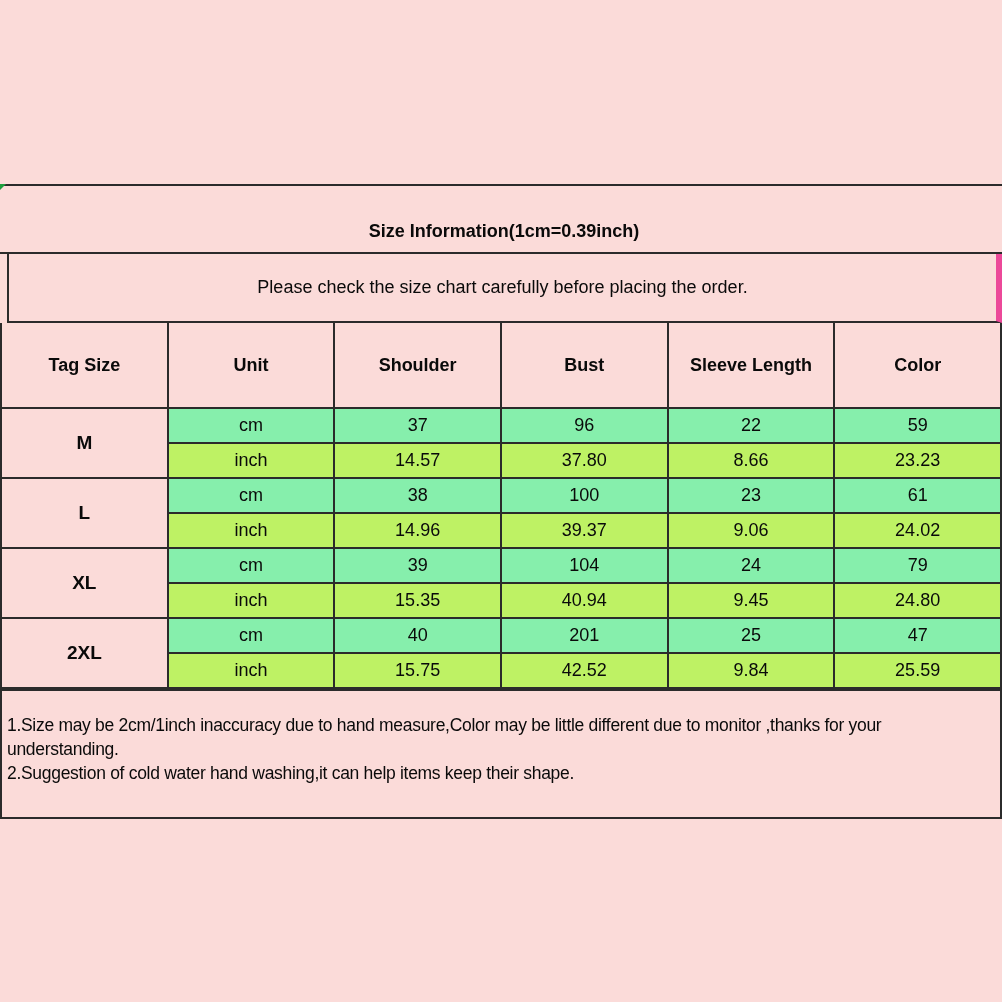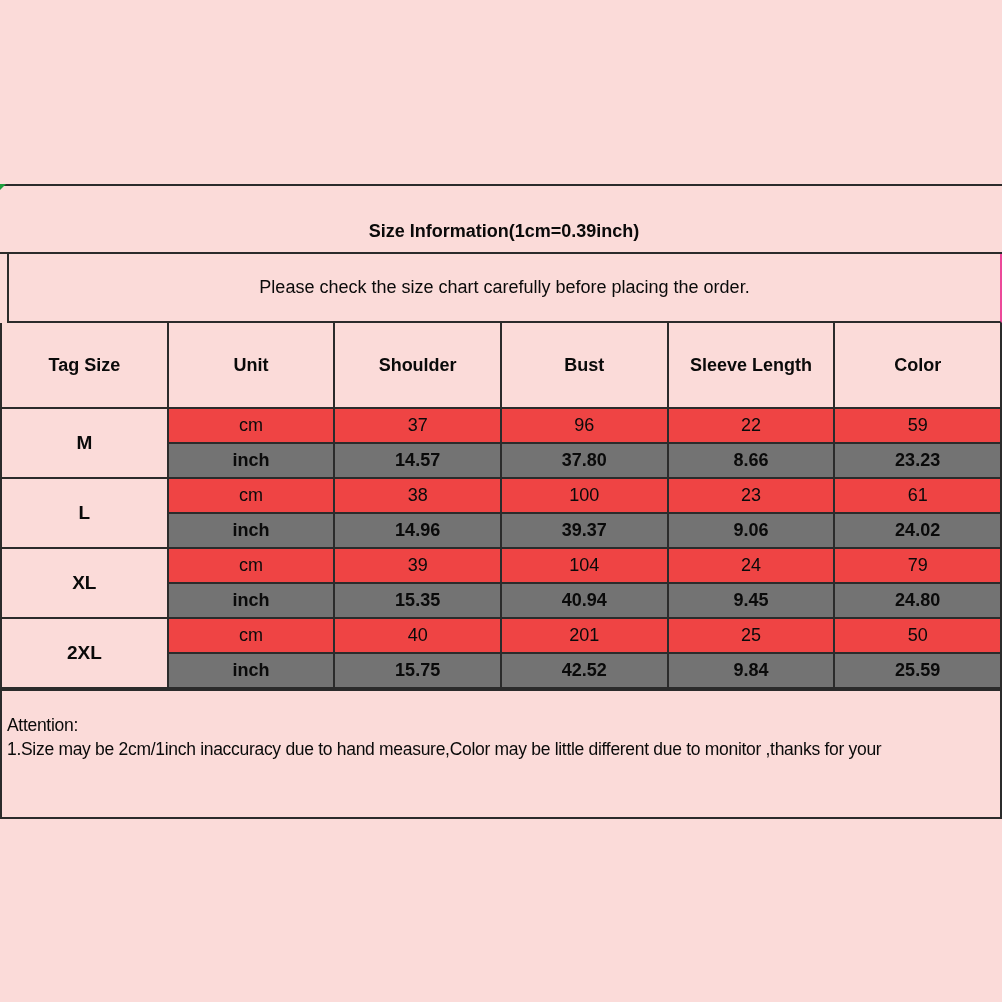--- a/index.html
+++ b/index.html
@@ -34,56 +34,56 @@
     align-items: flex-end;
     padding-bottom: 10px;
     font-weight: bold;
     font-size: 18px;
     padding-left: 6px;
   }
   .subtitle-row {
     box-sizing: border-box;
     height: 69px;
     border-left: 2px solid #2b2b2b;
-    border-right: 2px solid #ec4899;
+    border-right: 6px solid #ec4899;
     border-bottom: 2px solid #2b2b2b;
     display: flex;
     justify-content: center;
     align-items: center;
     font-size: 18px;
     margin-left: 7px;
   }
   table.size-table {
     width: 1002px;
     border-collapse: collapse;
     table-layout: fixed;
   }
   table.size-table td {
     box-sizing: border-box;
     border: 2px solid #2b2b2b;
     text-align: center;
     vertical-align: middle;
     font-size: 18px;
     padding: 0;
-    background: #ef4444;
+    background: #86efac;
   }
   table.size-table tr.header-row td {
     height: 85px;
     background: #fbdbd9;
     font-weight: bold;
     border-top: none;
     text-align: center;
   }
   table.size-table tr.data-row td { height: 35px; }
   table.size-table td.tag-cell {
     background: #fbdbd9;
     font-weight: bold;
     font-size: 19px;
   }
-  table.size-table tr.inch-row td { background: #737373; font-weight: bold; }
+  table.size-table tr.inch-row td { background: #bef264; }
   .attention {
     box-sizing: border-box;
     height: 130px;
     border-left: 2px solid #2b2b2b;
     border-right: 2px solid #2b2b2b;
     border-bottom: 2px solid #2b2b2b;
     border-top: 2px solid #2b2b2b;
     padding: 22px 4px 0 5px;
     font-size: 17.5px;
     letter-spacing: -0.3px;
@@ -171,30 +171,31 @@
         <td>9.45</td>
         <td>24.80</td>
       </tr>
 
       <tr class="data-row cm-row">
         <td class="tag-cell" rowspan="2">2XL</td>
         <td>cm</td>
         <td>40</td>
         <td>201</td>
         <td>25</td>
-        <td>50</td>
+        <td>47</td>
       </tr>
       <tr class="data-row inch-row">
         <td>inch</td>
         <td>15.75</td>
         <td>42.52</td>
         <td>9.84</td>
         <td>25.59</td>
       </tr>
     </tbody>
       </table>
 
     <div class="attention">
-      <div class="line">Attention:</div>
       <div class="line">1.Size may be 2cm/1inch inaccuracy due to hand measure,Color may be little different due to monitor ,thanks for your</div>
+      <div class="line">understanding.</div>
+      <div class="line">2.Suggestion of cold water hand washing,it can help items keep their shape.</div>
     </div>
   </div>
 </div>
 
 </body></html>

